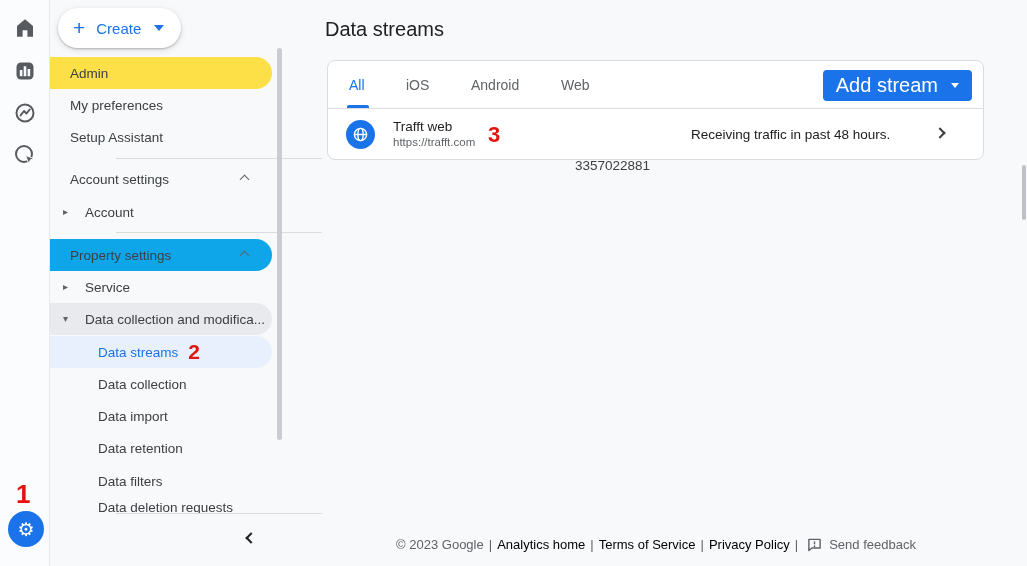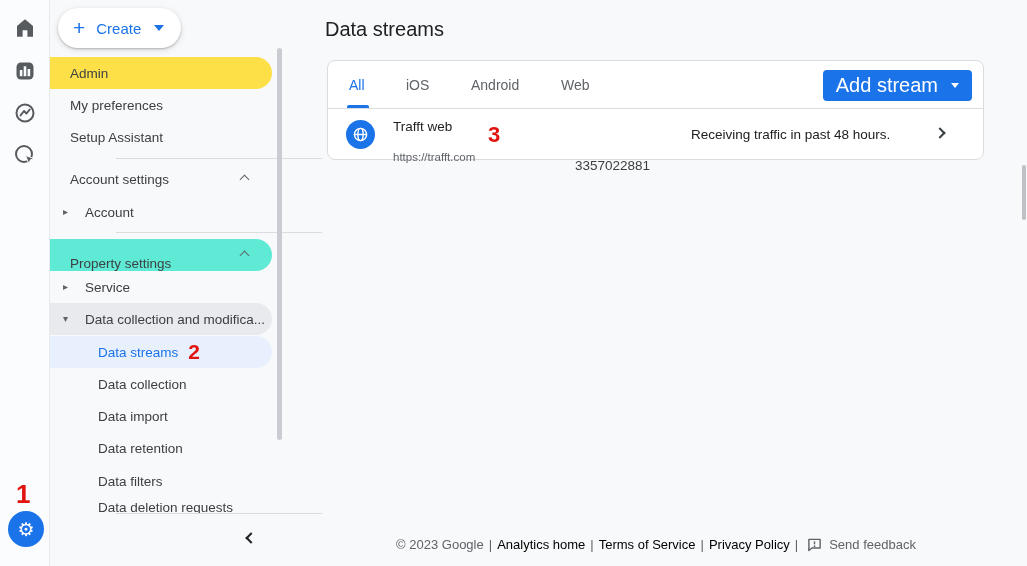--- a/index.html
+++ b/index.html
@@ -23,21 +23,21 @@
                 display:flex; align-items:center; gap:11px; color:#1a73e8; font-size:15px; font-weight:500; cursor:pointer; }
   .plus-icon { font-size:21px; font-weight:400; line-height:20px; }
   .caret-down-blue { width:0; height:0; border-left:5px solid transparent; border-right:5px solid transparent;
                      border-top:6px solid #1a73e8; margin-left:2px; }
 
   .sb-item { position:absolute; left:0; width:222px; height:32px; display:flex; align-items:center;
              font-size:13.5px; color:#3c4043; border-radius:0 16px 16px 0; padding-left:20px; cursor:pointer; }
   .sb-item.lvl1 { padding-left:35px; }
   .sb-item.lvl2 { padding-left:48px; }
   .pill-gray   { background:#fde047; }
-  .pill-gray2  { background:#5eead4;align-items:flex-end; }
+  .pill-gray2  { background:#0ea5e9; }
   .pill-gray3  { background:#e8eaed; }
   .pill-blue   { background:#e8f0fe; color:#1a73e8; }
   .expander { position:absolute; left:13px; top:50%; transform:translateY(-53%); font-size:10px; color:#5f6368;
               font-family:"DejaVu Sans","Liberation Sans",sans-serif; }
   .chevron-up { position:absolute; right:24px; top:13px; width:7px; height:7px;
                 border-left:1.7px solid #5f6368; border-top:1.7px solid #5f6368; transform:rotate(45deg); }
   .sb-div { position:absolute; left:66px; width:206px; height:1px; background:#dadce0; }
   .ann-2 { font-size:21px; margin-left:10px; line-height:18px; }
   .sb-clip { position:absolute; left:0; top:498px; width:222px; height:15px; overflow:hidden;
              padding-left:48px; font-size:13.5px; color:#3c4043; line-height:19px; cursor:pointer; }
@@ -62,21 +62,21 @@
                     background:#1a73e8; color:#fff; font-size:20px; font-weight:500; display:flex;
                     align-items:center; gap:13px; cursor:pointer; }
   .caret-down-white { width:0; height:0; border-left:4.5px solid transparent; border-right:4.5px solid transparent;
                       border-top:5px solid #fff; }
 
   .stream-row { position:absolute; left:0; top:48px; width:100%; height:51px; cursor:pointer; }
   .globe-badge { position:absolute; left:18px; top:11px; width:29px; height:29px; border-radius:50%;
                  background:#1a73e8; display:flex; align-items:center; justify-content:center; }
   .stream-name-block { position:absolute; left:65px; top:10px; }
   .stream-name { font-size:13.5px; font-weight:500; color:#202124; }
-  .stream-url  { font-size:11.5px; color:#5f6368; margin-top:17px; }
+  .stream-url  { font-size:11.5px; color:#5f6368; margin-top:2px; }
   .ann-3 { left:160px; top:13px; font-size:22px; }
   .stream-id { position:absolute; left:247px; top:18px; font-size:13.5px; color:#3c4043;margin-top:31px; }
   .stream-status { position:absolute; left:363px; top:18px; font-size:13.5px; color:#202124; }
   .row-chevron { position:absolute; left:608px; top:20px; width:8px; height:8px;
                  border-top:2px solid #3c4043; border-right:2px solid #3c4043; transform:rotate(45deg); }
 
   .page-scrollbar { position:absolute; right:1px; top:165px; width:4px; height:55px; background:#bdc1c6; border-radius:2px; }
 
   
   .footer { position:absolute; left:285px; top:537px; width:742px; display:flex; justify-content:center;

